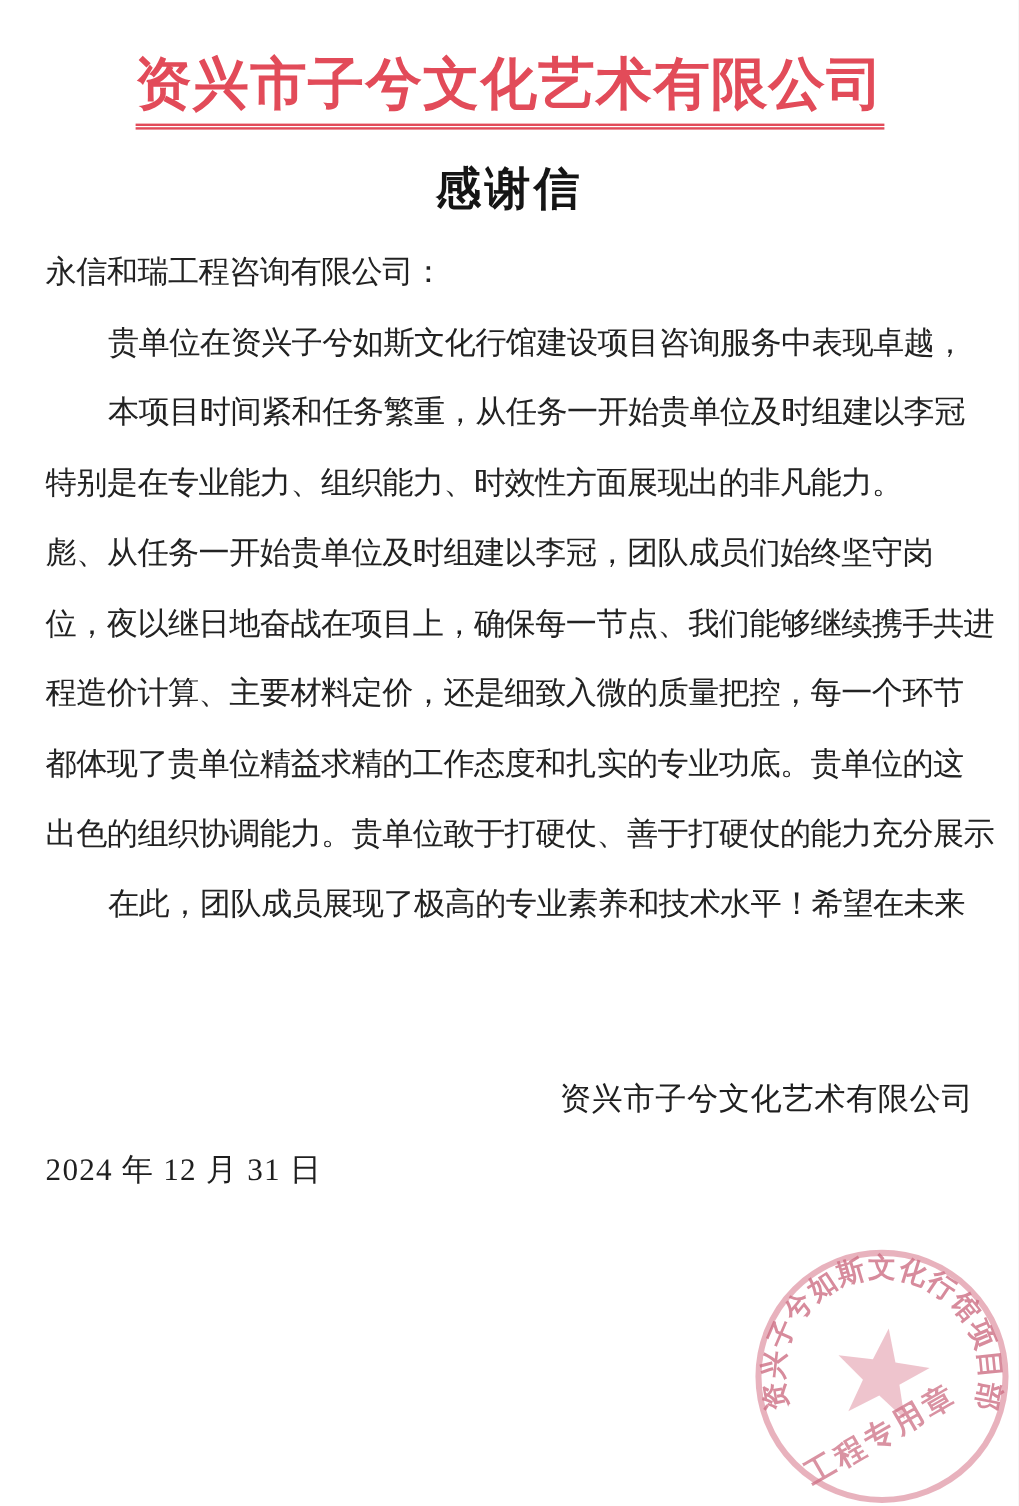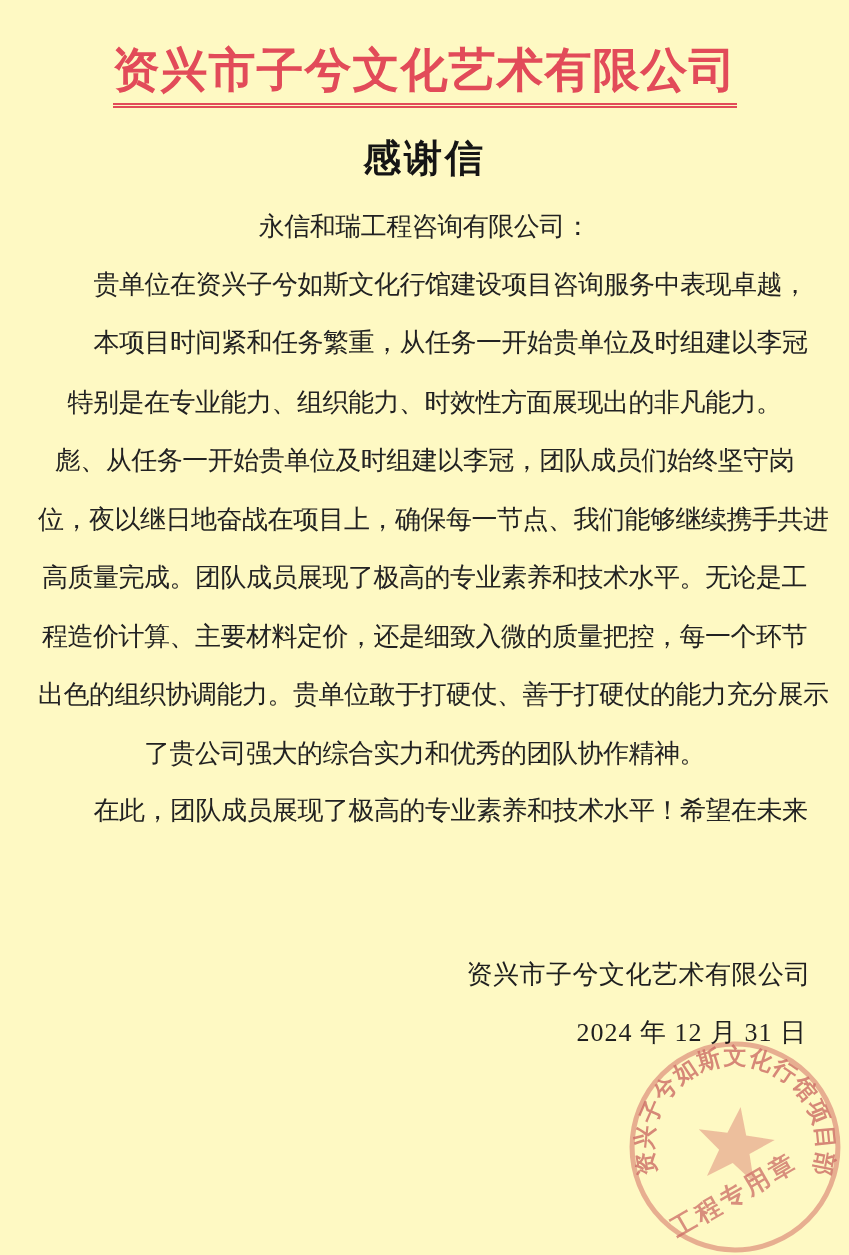--- a/index.html
+++ b/index.html
@@ -2,21 +2,21 @@
 <html><head>
 <meta charset="utf-8">
 <style>
   * { margin: 0; padding: 0; box-sizing: border-box; }
   html, body { background: #e9e9e9; }
   .page {
     position: relative;
     width: 849px;
     height: 1255px;
     margin: 0 auto;
-    background: #fef9c3;
+    background: #ffffff;
     overflow: hidden;
     font-family: "Liberation Serif", "DejaVu Serif", serif;
     color: #1f1f1f;
   }
   .inner { padding: 0 38px; }
 
   
   .letterhead {
     text-align: center;
     margin-top: 42px;
@@ -46,34 +46,33 @@
   }
 
   
   .body-text {
     margin-top: 16px;
     font-size: 26px;
     line-height: 58.5px;
     letter-spacing: -0.5px;
     color: #222;
   }
-  .line { white-space: nowrap; text-align: center; }
-  .line.indent { text-indent: 2em; font-family: Liberation Mono, monospace; }
+  .line { white-space: nowrap; }
+  .line.indent { text-indent: 2em; }
 
   
   .sign-name {
     margin-top: 104px;
     text-align: right;
     font-size: 26px;
     line-height: 58.5px;
     letter-spacing: 0.5px;
     white-space: nowrap;
   }
   .sign-date {
-    text-align: right;
     font-size: 26px;
     line-height: 58.5px;
     letter-spacing: 1px;
     padding-right: 4px;
     white-space: nowrap;
   }
 
   
   .seal {
     position: absolute;
@@ -100,24 +99,23 @@
     <div class="letter-title">感谢信</div>
 
     <div class="body-text">
       <div class="line">永信和瑞工程咨询有限公司：</div>
       <div id="paragraphs">
           <div class="line indent">贵单位在资兴子兮如斯文化行馆建设项目咨询服务中表现卓越，</div>
           <div class="line indent">本项目时间紧和任务繁重，从任务一开始贵单位及时组建以李冠</div>
           <div class="line">特别是在专业能力、组织能力、时效性方面展现出的非凡能力。</div>
           <div class="line">彪、从任务一开始贵单位及时组建以李冠，团队成员们始终坚守岗</div>
           <div class="line">位，夜以继日地奋战在项目上，确保每一节点、我们能够继续携手共进</div>
-          <div class="line">高质量完成。团队成员展现了极高的专业素养和技术水平。无论是工</div>
           <div class="line">程造价计算、主要材料定价，还是细致入微的质量把控，每一个环节</div>
+          <div class="line">都体现了贵单位精益求精的工作态度和扎实的专业功底。贵单位的这</div>
           <div class="line">出色的组织协调能力。贵单位敢于打硬仗、善于打硬仗的能力充分展示</div>
-          <div class="line">了贵公司强大的综合实力和优秀的团队协作精神。</div>
           <div class="line indent">在此，团队成员展现了极高的专业素养和技术水平！希望在未来</div>
         </div>
     </div>
 
     <div class="sign-name">资兴市子兮文化艺术有限公司</div>
     <div class="sign-date">2024 年 12 月 31 日</div>
   </div>
 
   <div class="seal">
     <svg viewBox="0 0 220 220" xmlns="http://www.w3.org/2000/svg">

